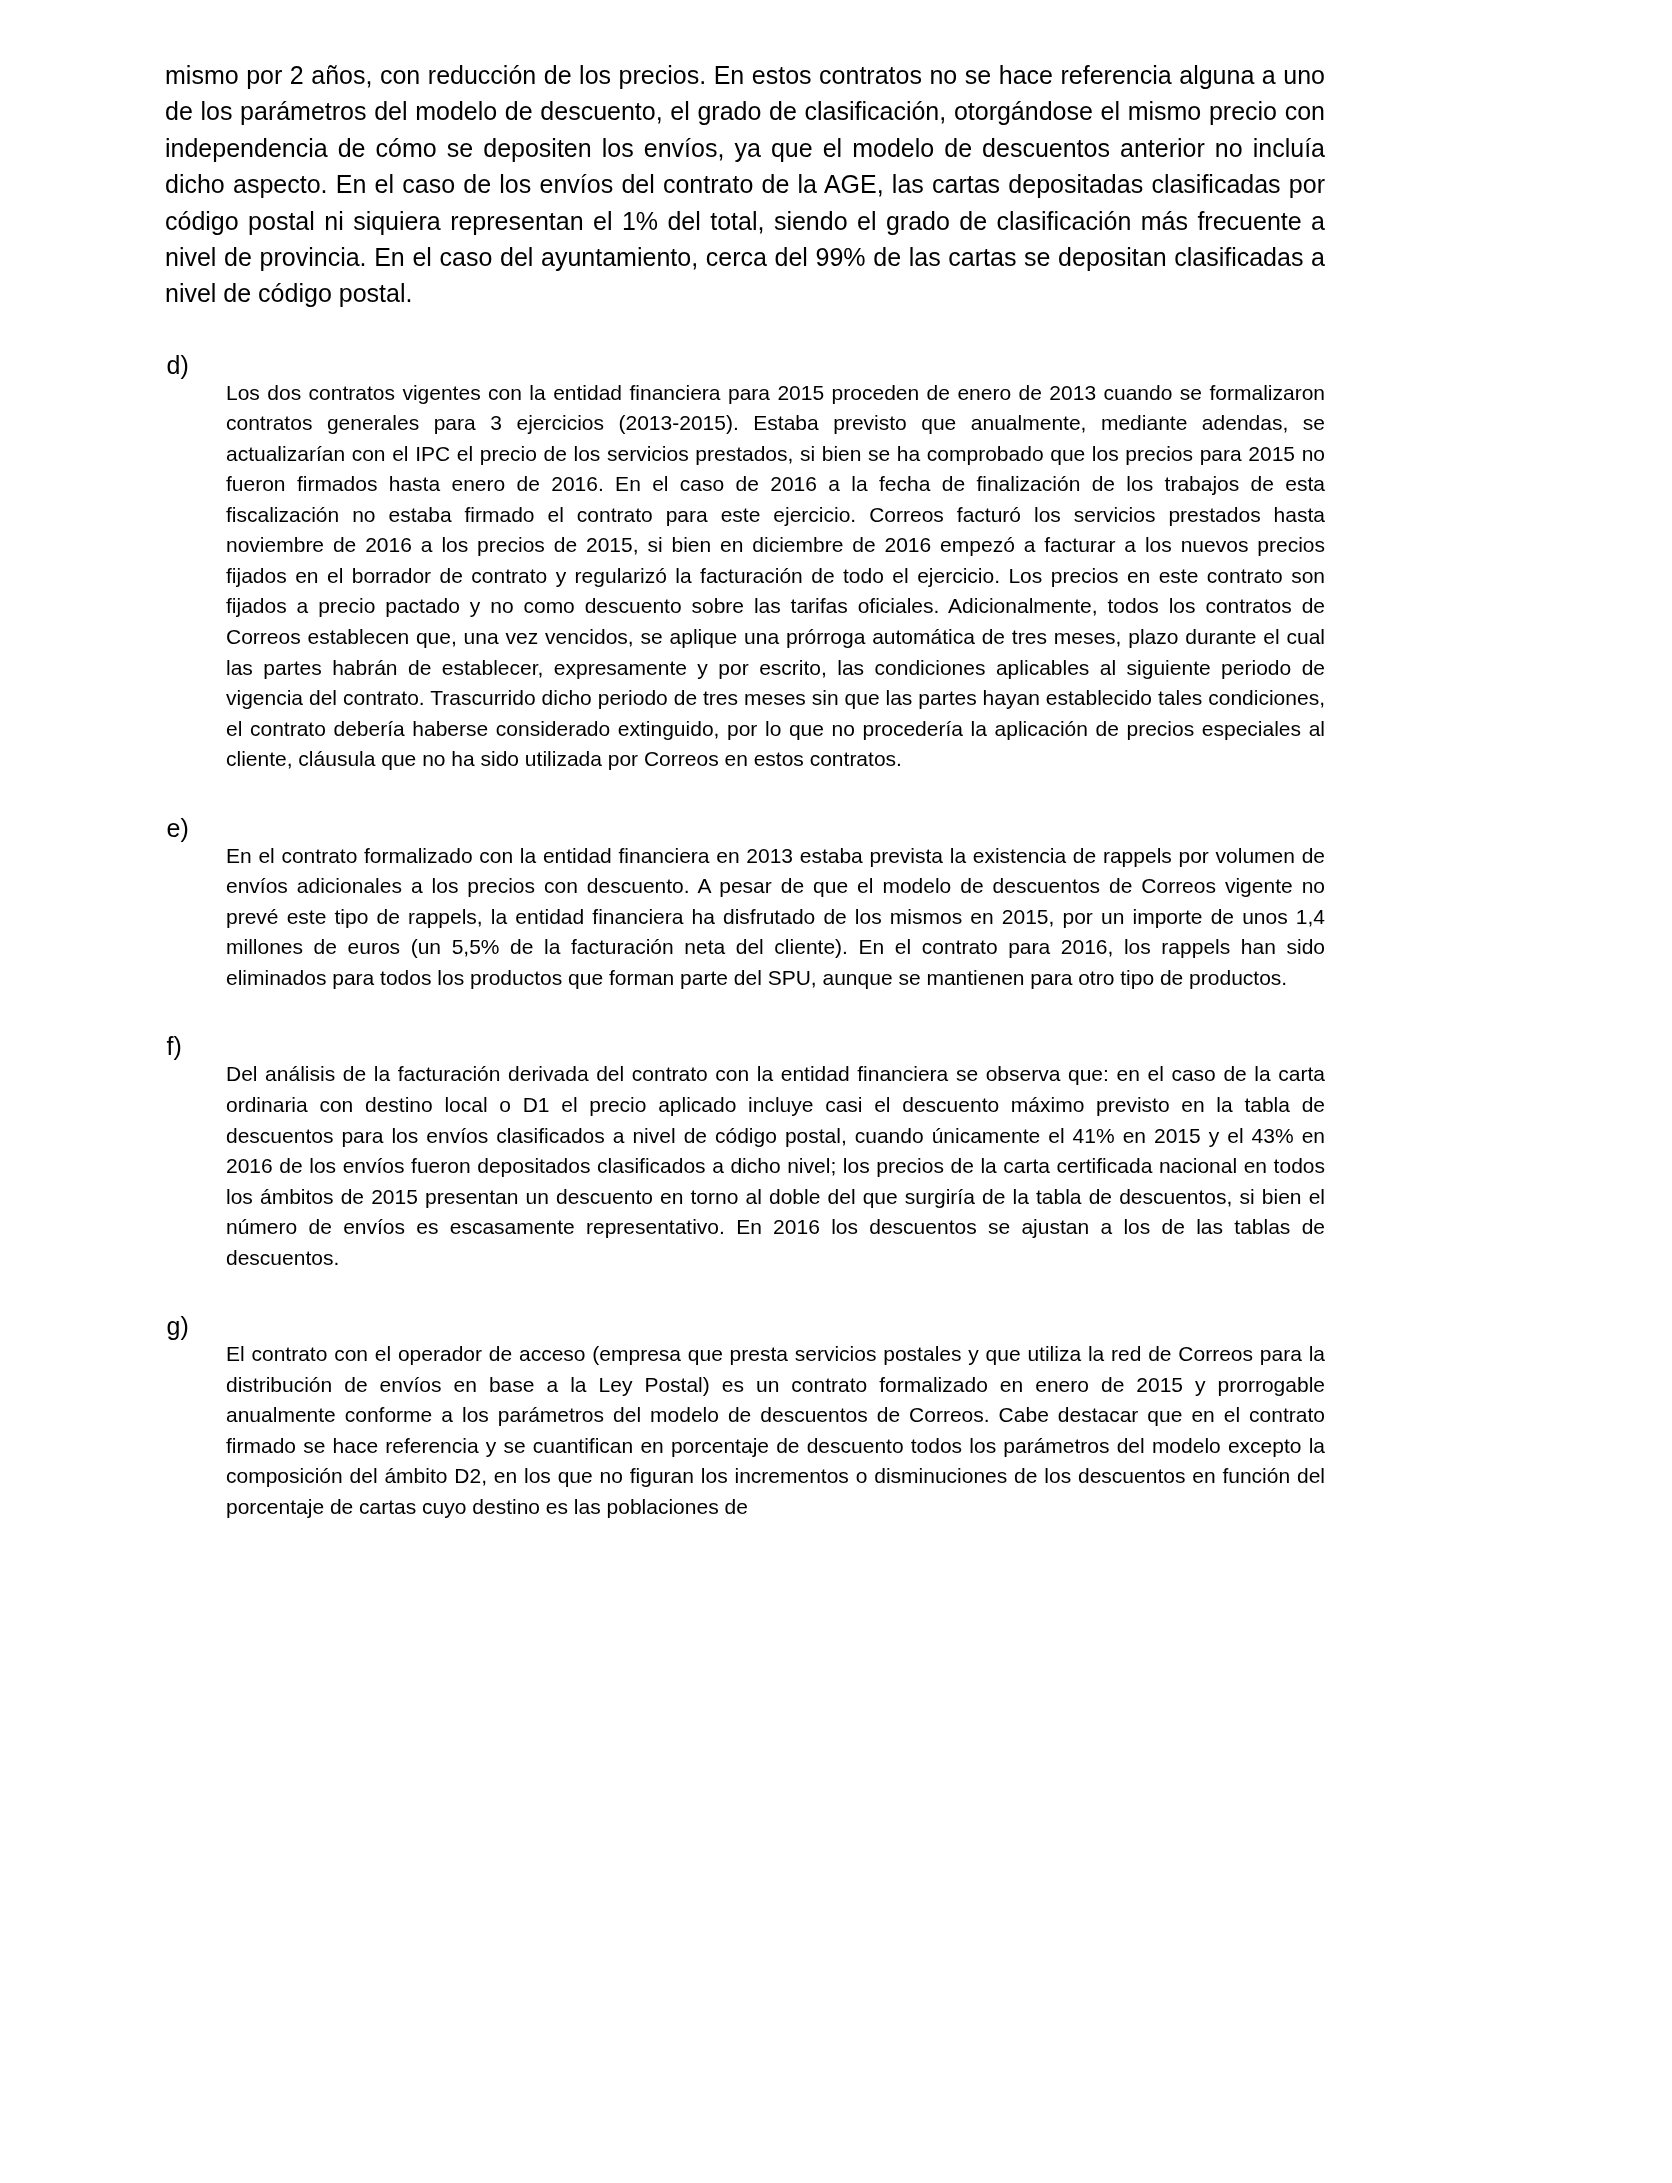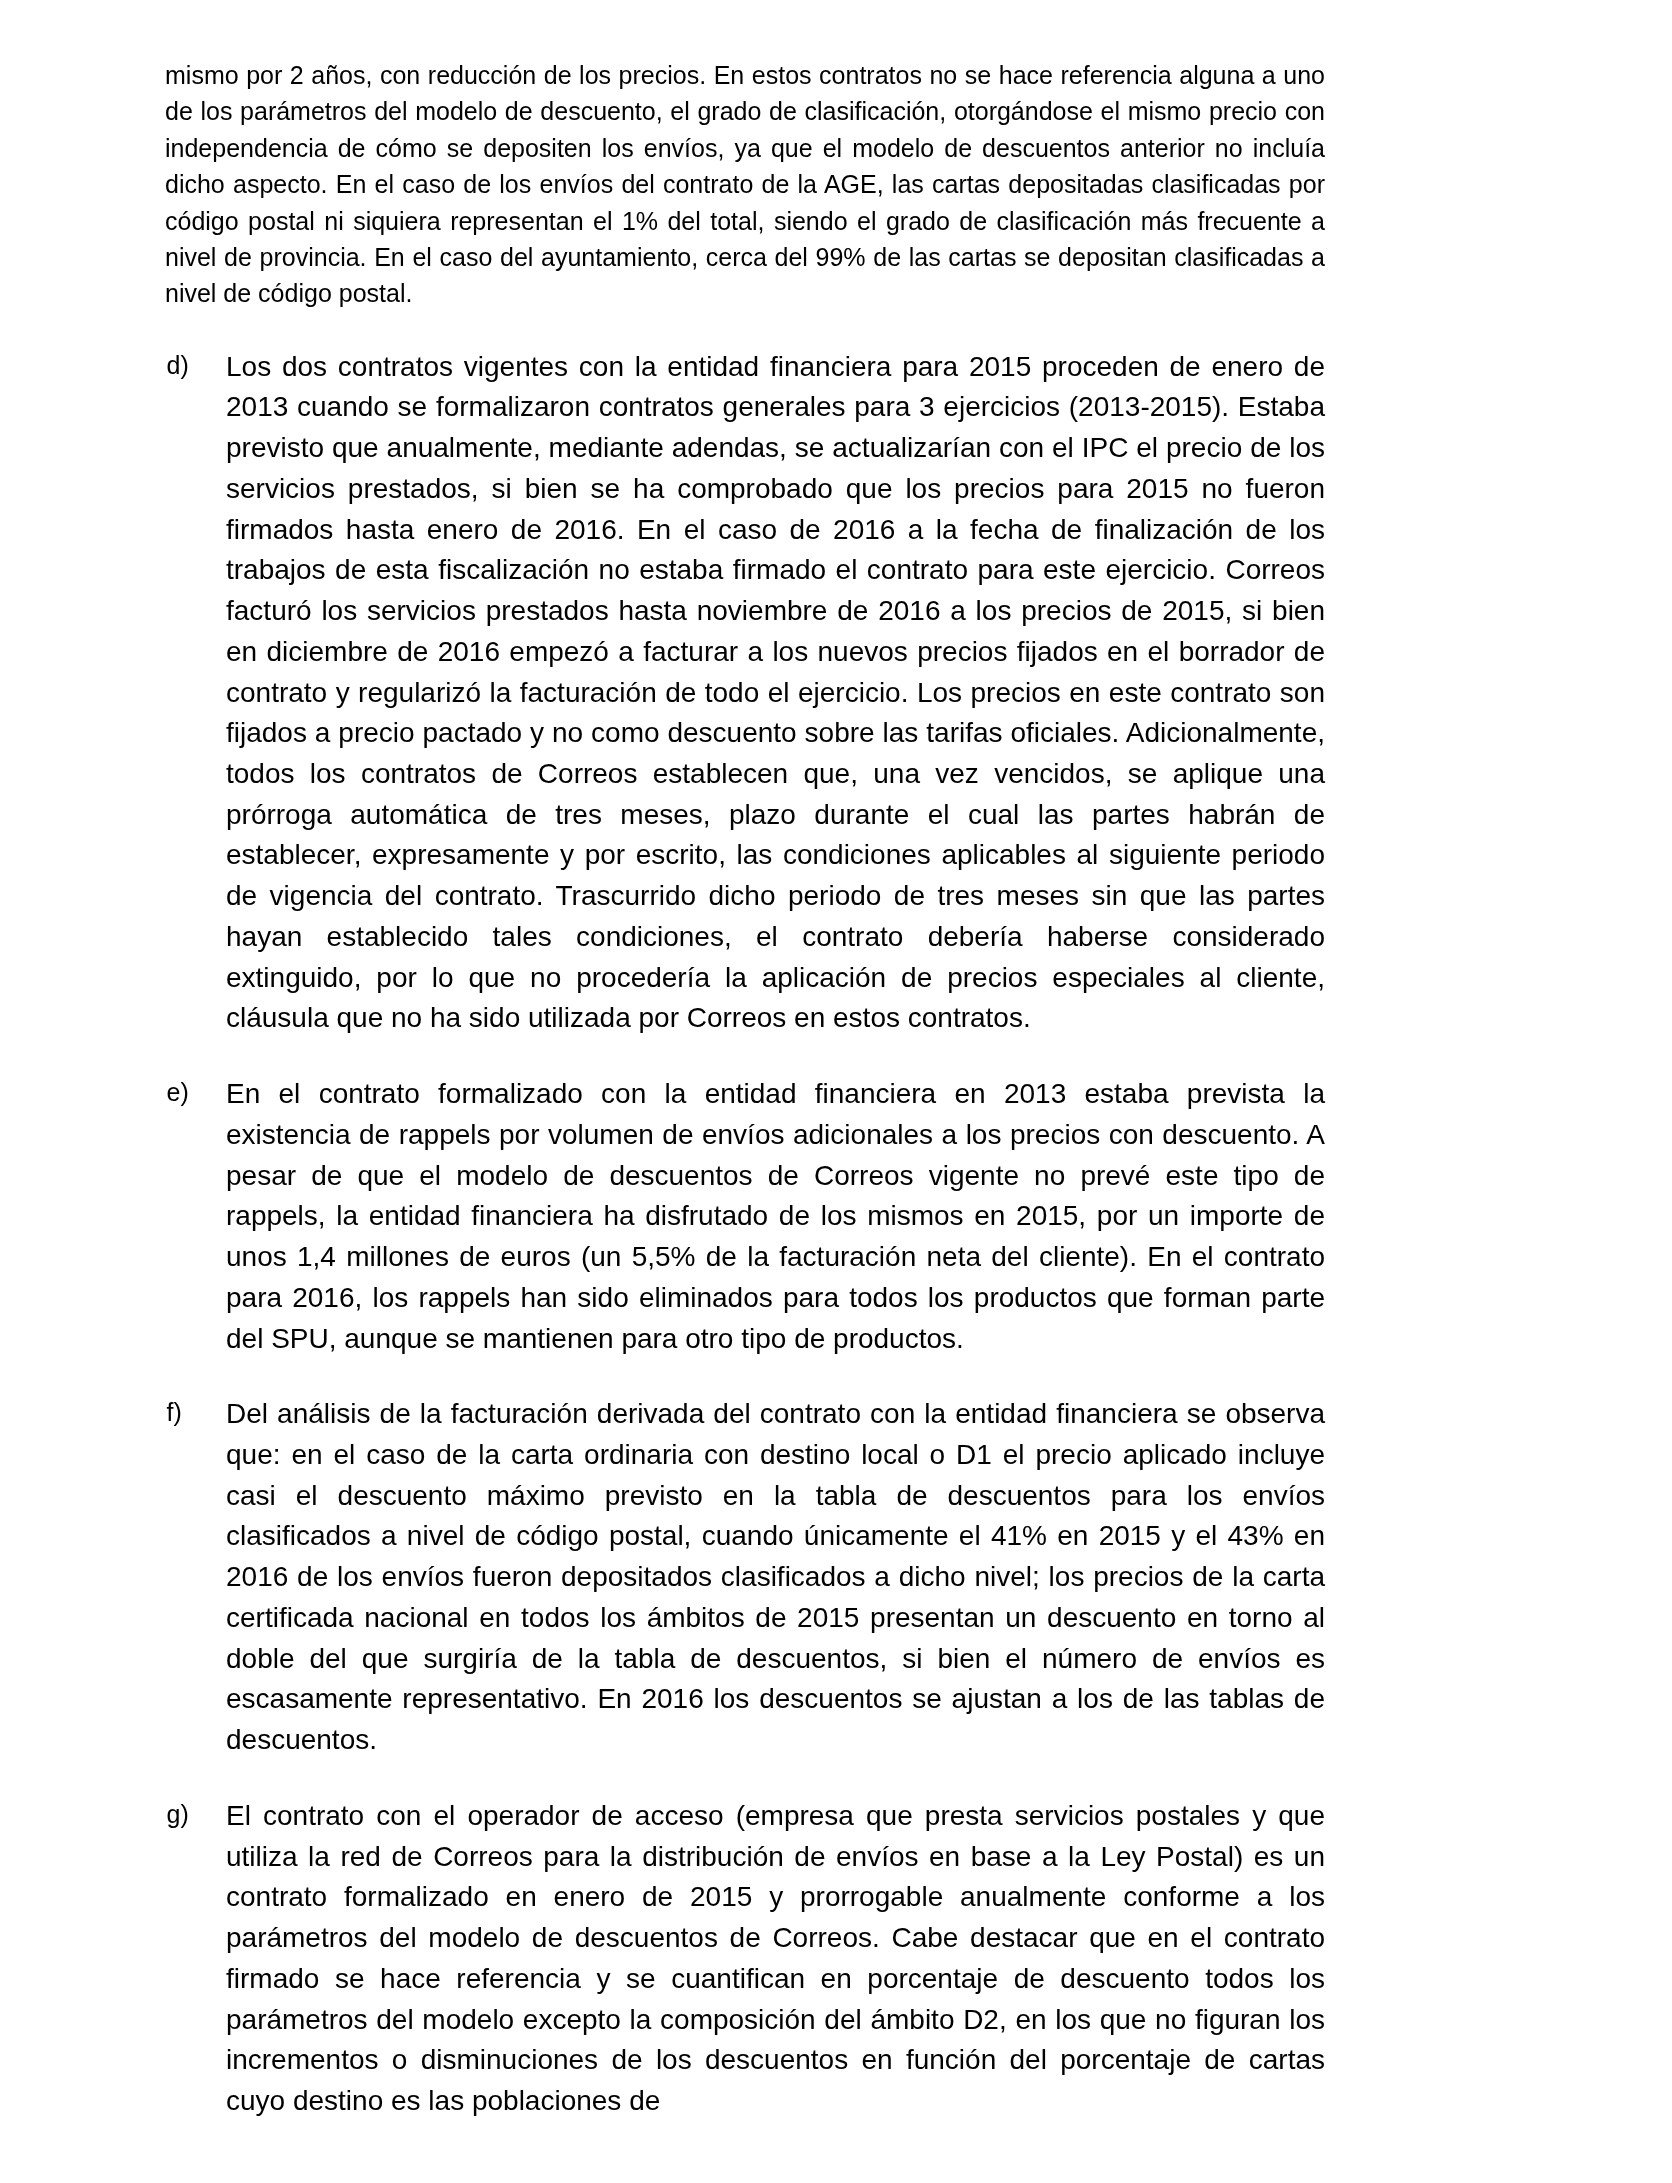--- a/index.html
+++ b/index.html
@@ -42,25 +42,26 @@
   .marker {
     flex: 0 0 61px;
     font-size: 25px;
     line-height: 1.455;
     text-align: left;
     padding-left: 1.6px;
     box-sizing: border-box;
   }
   .listed .body {
     flex: 1 1 auto;
-    font-size: 28px;
+    font-size: 21px;
     line-height: 1.455;
     text-align: justify;
     text-justify: inter-word;
     hyphens: none;
+    margin-top: 31px;
   }
 </style>
 </head>
 <body>
 
 <div class="page">
 
   <p class="para first">mismo por 2 años, con reducción de los precios. En estos contratos no se hace referencia alguna a uno de los parámetros del modelo de descuento, el grado de clasificación, otorgándose el mismo precio con independencia de cómo se depositen los envíos, ya que el modelo de descuentos anterior no incluía dicho aspecto. En el caso de los envíos del contrato de la AGE, las cartas depositadas clasificadas por código postal ni siquiera representan el 1% del total, siendo el grado de clasificación más frecuente a nivel de provincia. En el caso del ayuntamiento, cerca del 99% de las cartas se depositan clasificadas a nivel de código postal.</p>
 
   <div class="listed">

